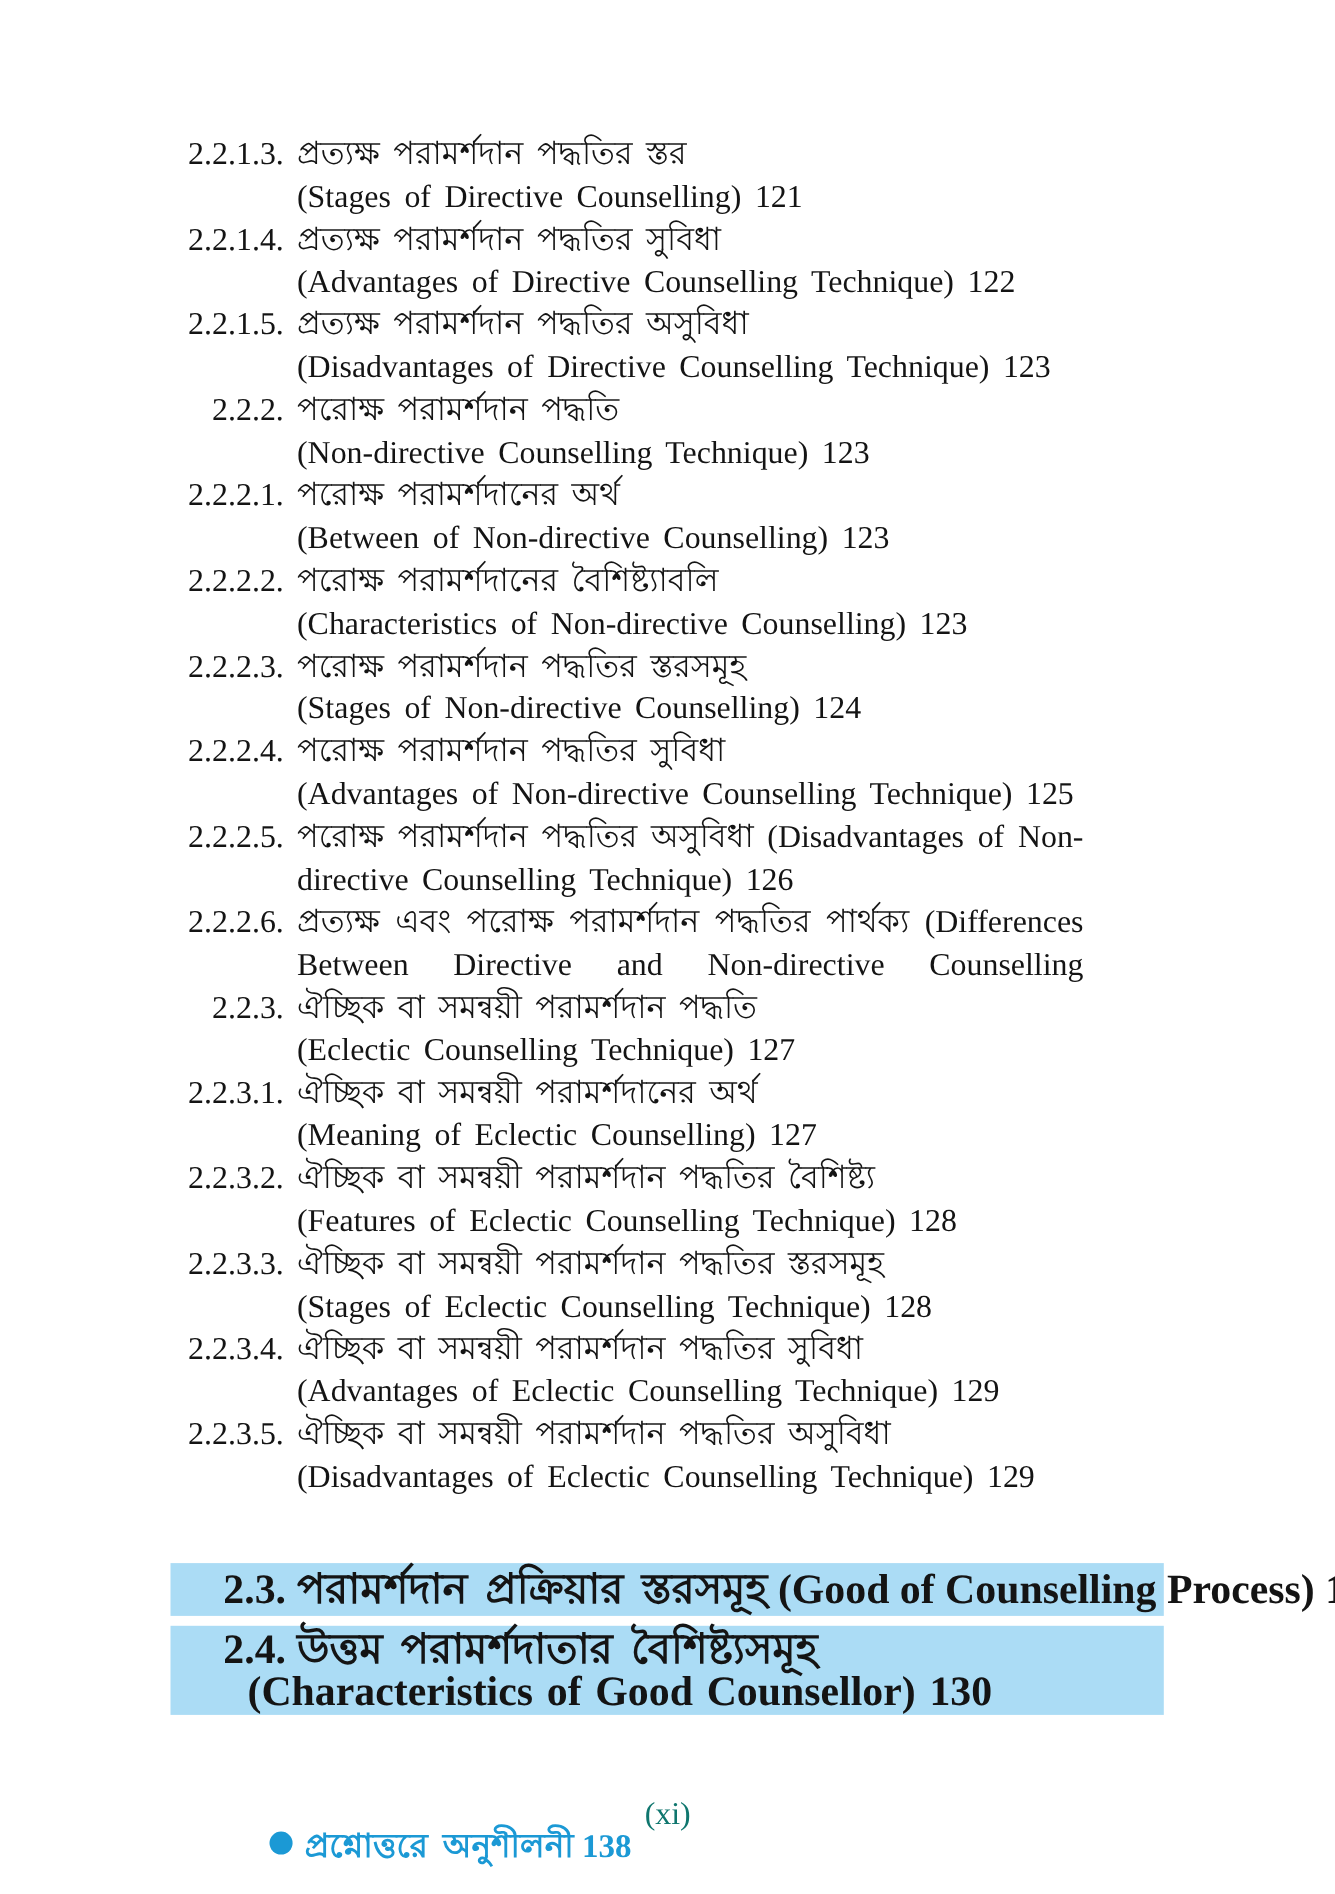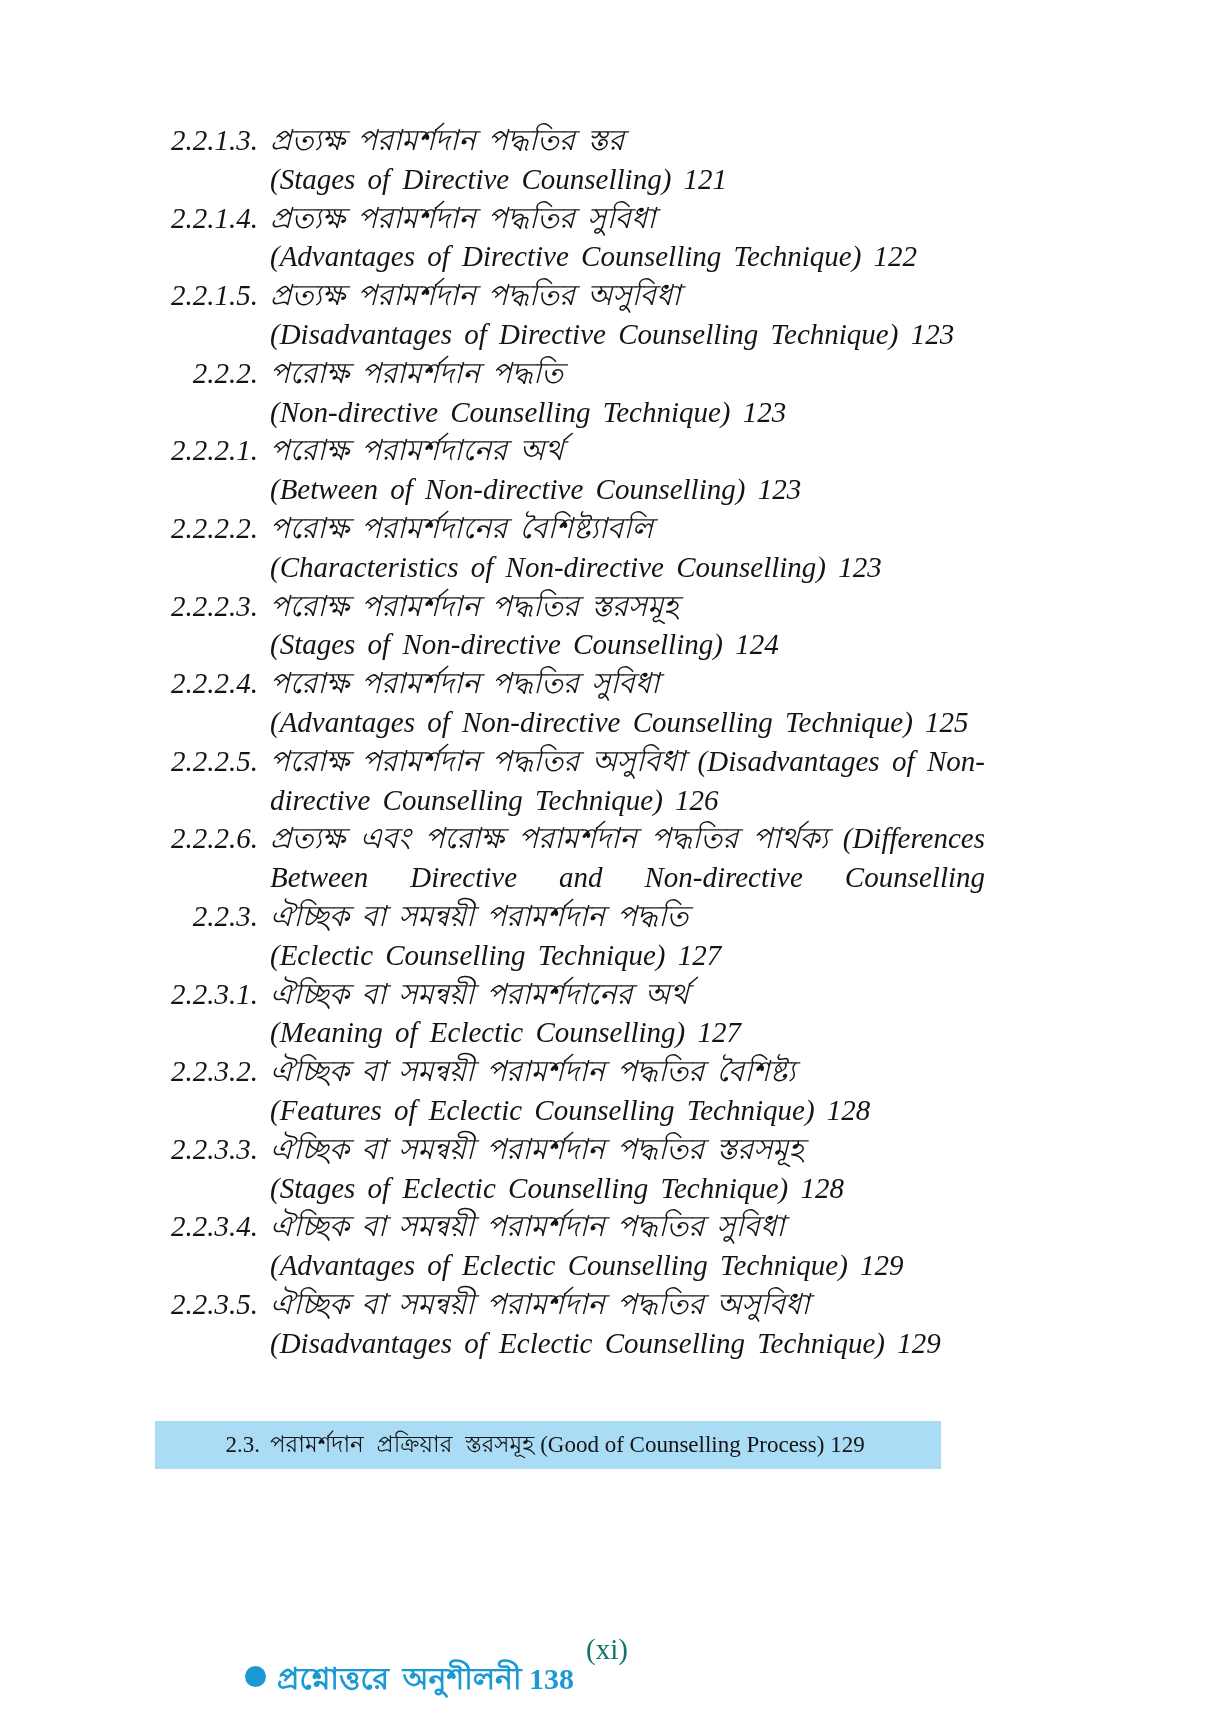--- a/index.html
+++ b/index.html
@@ -11,36 +11,35 @@
     position:relative;
     overflow:hidden;
   }
   #page { position:absolute; inset:0; }
 
   
   #toc {
     position:absolute;
     top:121px; left:155px;
     width:830px;
-    font-style:italic;
   }
   .entry { position:relative; padding-left:115px; font-size:29px; line-height:38.8px; }
   .entry .num {
     position:absolute; left:0; top:0;
     width:103px; text-align:right;
     white-space:nowrap;
   }
   .entry .line { word-spacing:5px; }
   .entry .line.j { text-align:justify; text-align-last:justify; }
 
   
   .hl {
-    position:absolute; left:155px; width:786px;
+    position:absolute; left:155px; width:903px;
     background:var(--hl-bg);
-    font-weight:normal; font-size:23px;
+    font-weight:bold; font-size:38px;
   }
   #hl-23 { top:1421px; height:48px; }
   #hl-23 .hl-inner { position:relative; padding-left:115px; line-height:48px; white-space:nowrap; }
   #hl-24 { top:1478px; height:81px; }
   #hl-24 .hl-inner { position:relative; padding-left:115px; padding-top:3px; line-height:38px; }
   .hl .num {
     position:absolute; left:0; top:0;
     width:105px; text-align:right; white-space:nowrap;
   }
   #hl-24 .num { top:3px; }
@@ -156,20 +155,27 @@
         <div class="line en"><span>(Disadvantages of Eclectic Counselling Technique)</span> <span>129</span></div>
       </div>
     </div>
 
   <div class="hl" id="hl-23">
     <div class="hl-inner">
       <span class="num">2.3.</span><span class="sp bn-line">পরামর্শদান প্রক্রিয়ার স্তরসমূহ</span><span class="sp"> </span><span class="sp">(Good of Counselling Process)</span><span class="sp"> </span><span class="sp">129</span>
     </div>
   </div>
 
+  <div class="hl" id="hl-24">
+    <div class="hl-inner">
+      <span class="num">2.4.</span>
+      <div class="bn-line">উত্তম পরামর্শদাতার বৈশিষ্ট্যসমূহ</div>
+      <div class="en-line"><span>(Characteristics of Good Counsellor)</span> <span>130</span></div>
+    </div>
+  </div>
 
   <div id="bullet-row">
     <span class="dot"></span><span class="bullet-text">প্রশ্নোত্তরে অনুশীলনী</span> <span>138</span>
   </div>
 
   <div id="footer">(xi)</div>
 
 </div>
 
 </body></html>

